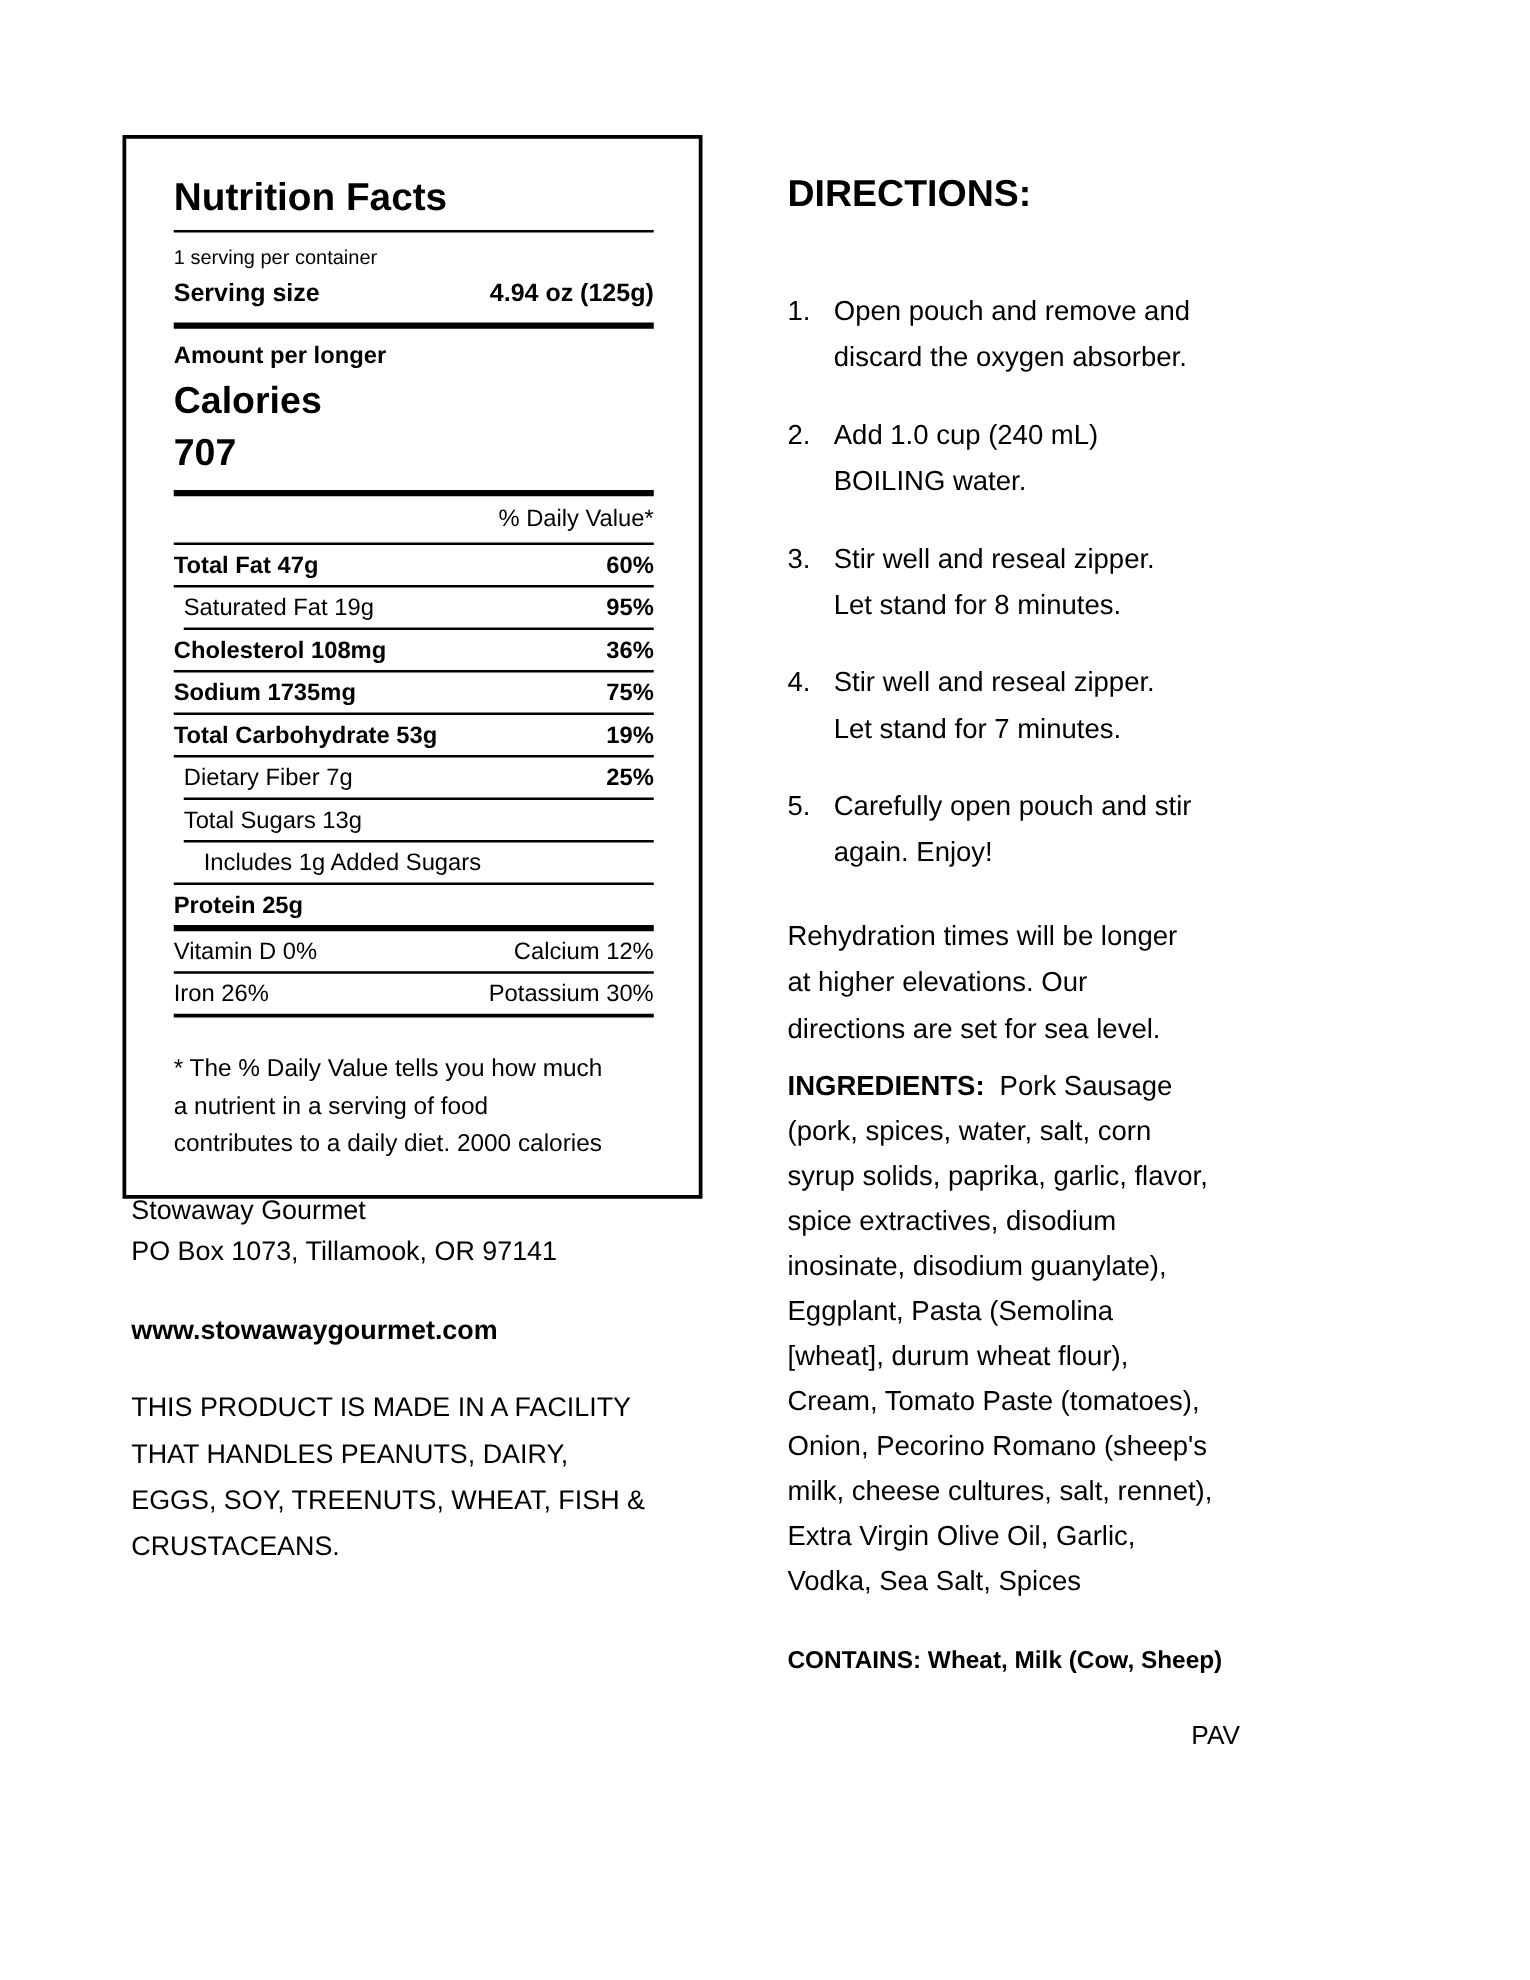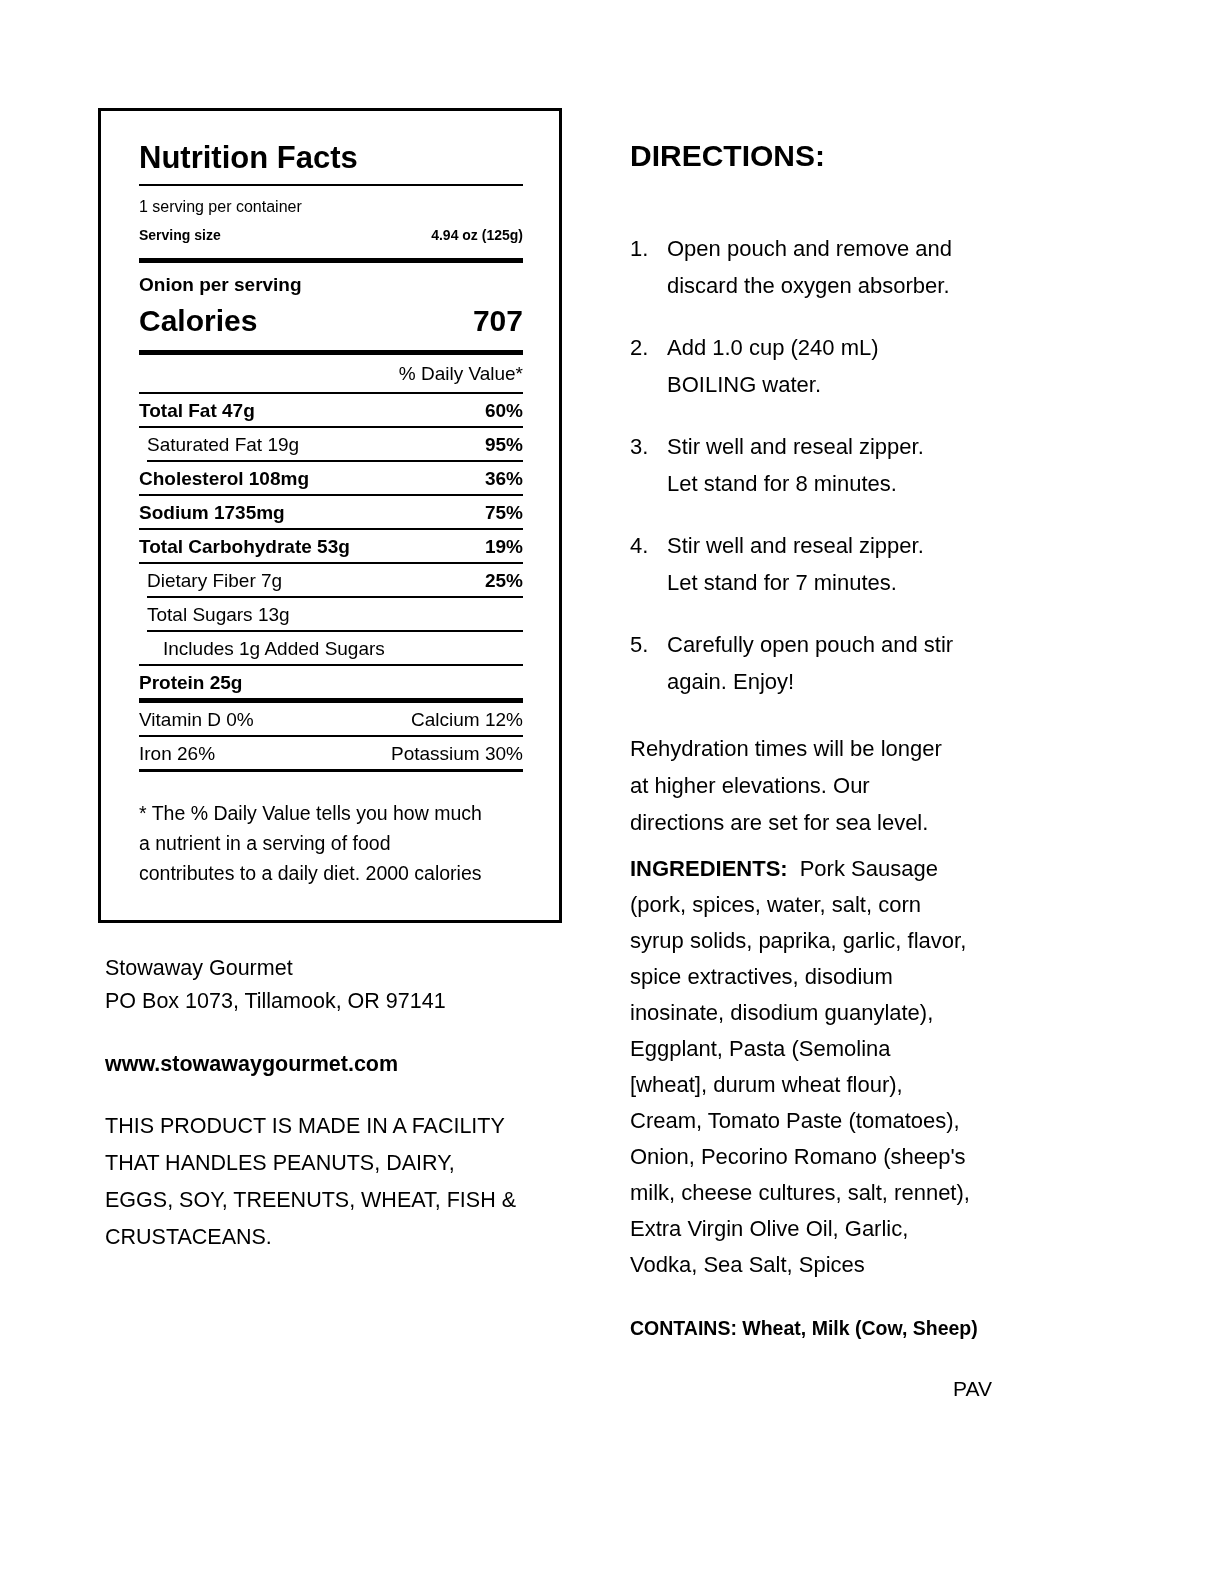--- a/index.html
+++ b/index.html
@@ -37,41 +37,42 @@
     letter-spacing: 0px;
   }
   .nf-serving-count {
     font-size: 16px;
     line-height: 29px;
     padding-top: 6px;
   }
   .nf-serving-row {
     display: flex;
     justify-content: space-between;
-    font-size: 14px;
+    font-size: 20px;
     font-weight: bold;
     line-height: 29px;
     padding-bottom: 8px;
     border-bottom: 5px solid #000;
   }
   .nf-amount {
     font-size: 19px;
     font-weight: bold;
     line-height: 26px;
     padding-top: 9px;
   }
   .nf-calories-row {
     display: flex;
     justify-content: space-between;
     font-size: 30px;
     font-weight: bold;
     line-height: 42px;
     padding-top: 2px;
     padding-bottom: 8px;
     border-bottom: 5px solid #000;
+    flex-direction: column;
   }
   .nf-dv-header {
     text-align: right;
     font-size: 19px;
     line-height: 26px;
     padding-top: 6px;
     padding-bottom: 5px;
     border-bottom: 2px solid #000;
   }
   .nf-row {
@@ -184,21 +185,21 @@
   <div id="nutrition-box">
     <div class="nf-title">Nutrition Facts</div>
 
     <div class="nf-serving-count">1 serving per container</div>
 
     <div class="nf-serving-row">
       <span>Serving size</span>
       <span>4.94 oz (125g)</span>
     </div>
 
-    <div class="nf-amount">Onion per serving</div>
+    <div class="nf-amount">Amount per longer</div>
 
     <div class="nf-calories-row">
       <span>Calories</span>
       <span>707</span>
     </div>
 
     <div class="nf-dv-header">% Daily Value*</div>
 
     <div class="nf-row bold">
       <span>Total Fat 47g</span>

